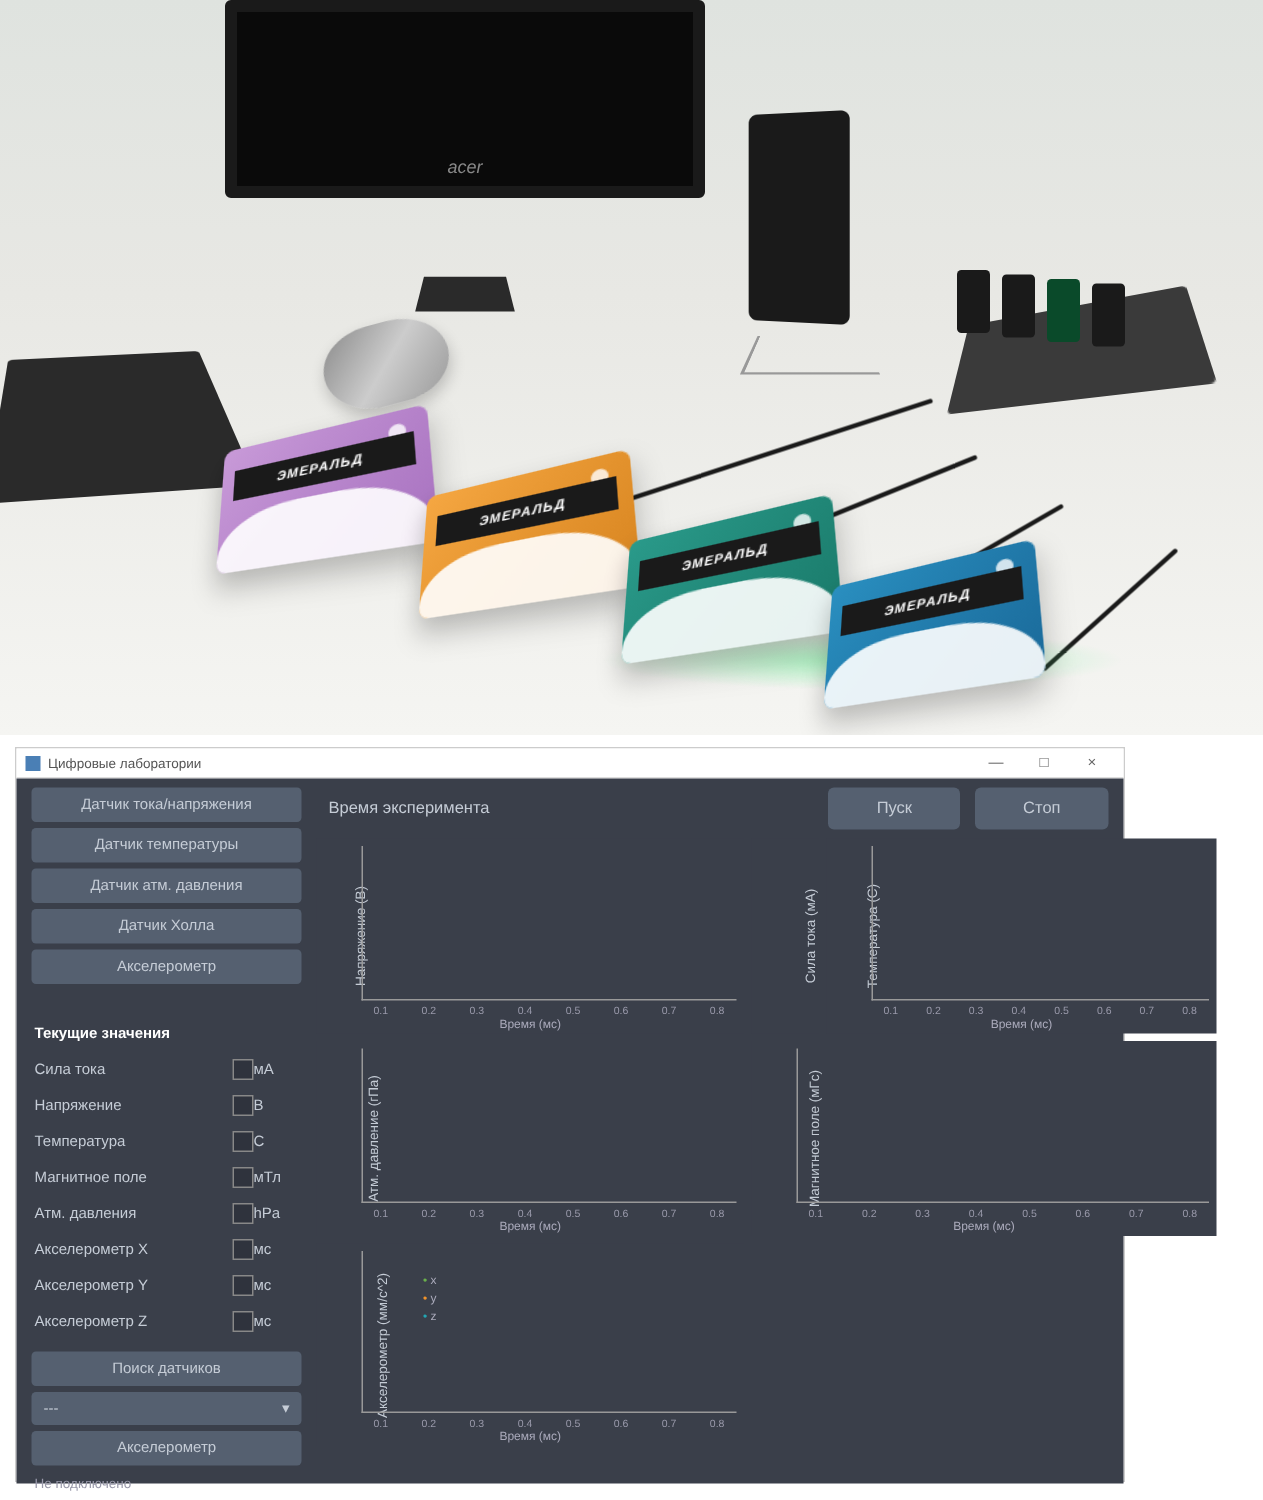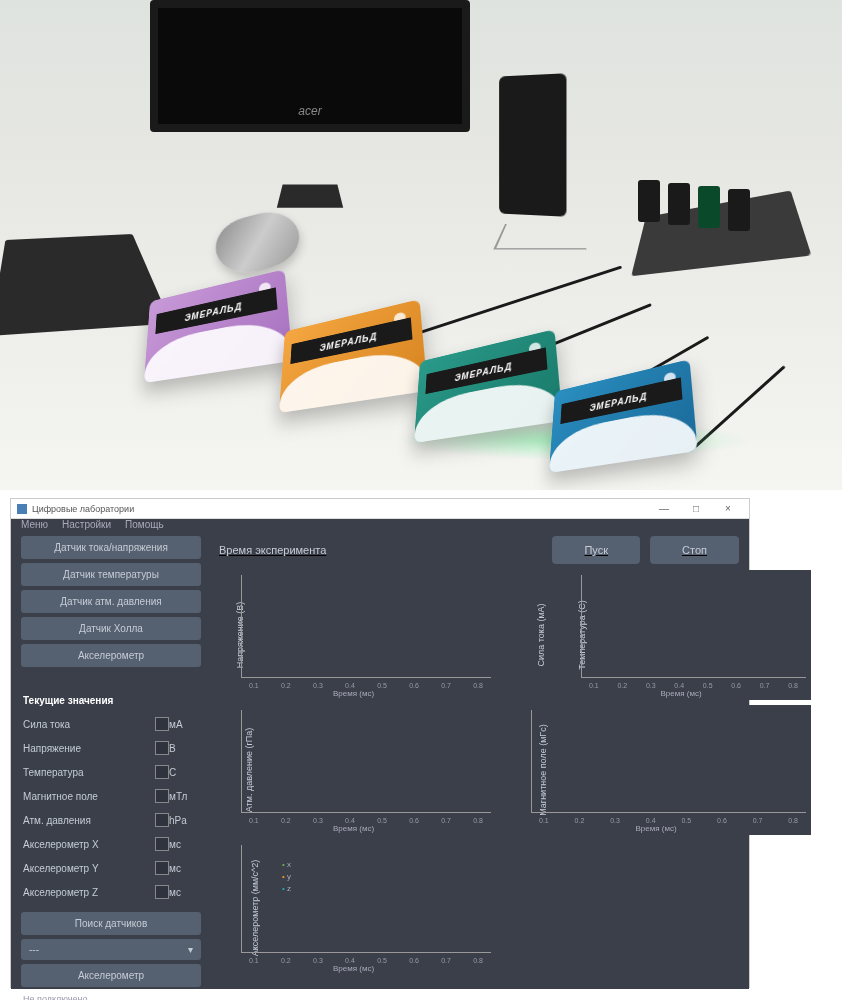--- a/index.html
+++ b/index.html
@@ -65,21 +65,21 @@
 .side-btn { background: #556070; color: #c5ccd6; border: none; padding: 6px 8px; font-size: 10px; border-radius: 3px; cursor: pointer; text-align: center; }
 .side-label { color: #fff; font-size: 10px; font-weight: bold; padding: 4px 2px; margin-top: 20px; }
 .reading { display: flex; align-items: center; justify-content: space-between; padding: 3px 2px; color: #c5ccd6; font-size: 10px; }
 .reading-box { width: 14px; height: 14px; border: 1px solid #888; background: #2f333d; }
 .reading-unit { width: 30px; text-align: left; }
 .reading-name { flex: 1; }
 .dropdown { background: #556070; color: #c5ccd6; padding: 5px 8px; font-size: 10px; border-radius: 3px; display: flex; justify-content: space-between; align-items: center; cursor: pointer; }
 .conn-status { font-size: 9px; color: #99a; padding: 3px 2px; }
 
 .main { flex: 1; display: flex; flex-direction: column; gap: 6px; }
-.topbar { display: flex; gap: 10px; align-items: center; text-decoration: underline; }
+.topbar { display: flex; gap: 10px; align-items: center; }
 .topbar-label { flex: 1; color: #c5ccd6; font-size: 11px; padding-left: 8px; }
 .action-btn { background: #556070; color: #c5ccd6; border: none; padding: 8px 32px; font-size: 11px; border-radius: 4px; cursor: pointer; }
 
 .charts { flex: 1; position: relative; }
 .chart { position: absolute; background: #3a3f4a; }
 .chart-ylabel { position: absolute; left: -4px; top: 50%; transform: translateY(-50%) rotate(-90deg); transform-origin: center; color: #c5ccd6; font-size: 9px; white-space: nowrap; }
 .chart-plot { position: absolute; left: 30px; top: 5px; right: 5px; bottom: 22px; border-left: 1px solid #999; border-bottom: 1px solid #999; }
 .chart-xlabel { position: absolute; bottom: 2px; left: 50%; transform: translateX(-50%); color: #aab; font-size: 8px; }
 .chart-xticks { position: absolute; bottom: 11px; left: 30px; right: 5px; display: flex; justify-content: space-between; color: #99a; font-size: 7px; padding: 0 8px; }
 .legend-dots { position: absolute; left: 40px; top: 15px; display: flex; flex-direction: column; gap: 3px; font-size: 8px; color: #aab; }
@@ -147,25 +147,20 @@
     <div class="titlebar-icon"></div>
     <div class="titlebar-title">Цифровые лаборатории</div>
     <div class="win-controls">
       <div class="win-btn">—</div>
       <div class="win-btn">□</div>
       <div class="win-btn">×</div>
     </div>
   </div>
 
   <div class="app-body">
-    <div class="menubar">
-      <span>Меню</span>
-      <span>Настройки</span>
-      <span>Помощь</span>
-    </div>
 
     <div class="content">
 
       <div class="sidebar">
         <button class="side-btn">Датчик тока/напряжения</button>
         <button class="side-btn">Датчик температуры</button>
         <button class="side-btn">Датчик атм. давления</button>
         <button class="side-btn">Датчик Холла</button>
         <button class="side-btn">Акселерометр</button>
 

